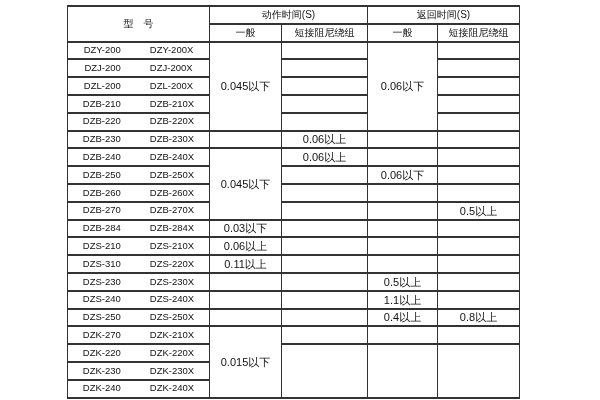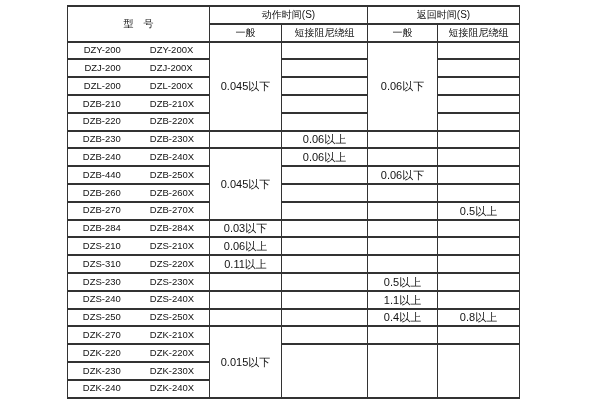--- a/index.html
+++ b/index.html
@@ -103,21 +103,21 @@
           <td class="value-cell"></td>
         </tr>
         <tr>
           <td class="model-cell"><span>DZB-240</span><span>DZB-240X</span></td>
           <td class="value-cell" rowspan="4">0.045以下</td>
           <td class="value-cell">0.06以上</td>
           <td class="value-cell"></td>
           <td class="value-cell"></td>
         </tr>
         <tr>
-          <td class="model-cell"><span>DZB-440</span><span>DZB-250X</span></td>
+          <td class="model-cell"><span>DZB-250</span><span>DZB-250X</span></td>
           <td class="value-cell"></td>
           <td class="value-cell">0.06以下</td>
           <td class="value-cell"></td>
         </tr>
         <tr>
           <td class="model-cell"><span>DZB-260</span><span>DZB-260X</span></td>
           <td class="value-cell"></td>
           <td class="value-cell"></td>
           <td class="value-cell"></td>
         </tr>

